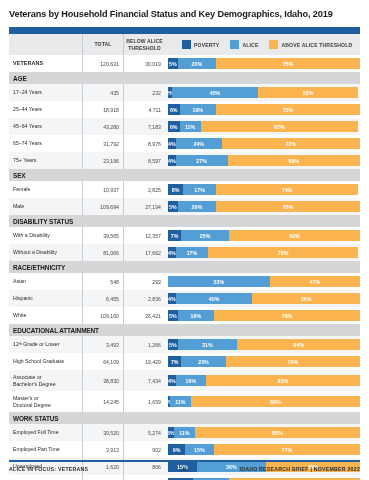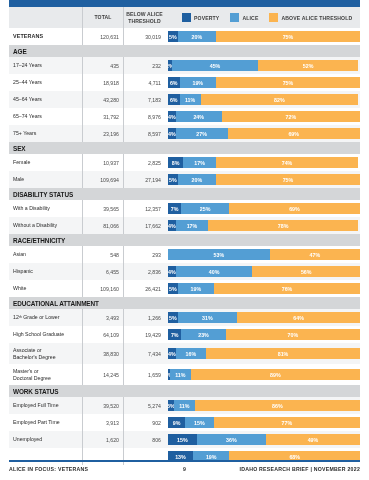--- a/index.html
+++ b/index.html
@@ -189,20 +189,21 @@
   }
   .footer-c { flex: 1 1 0; text-align: left; }
   .footer-mid { flex: 0 0 auto; text-align: center; }
   .footer-r { flex: 1 1 0; text-align: right; }
 </style>
 </head>
 <body>
 
 <div id="page">
 
+  <div class="page-title">Veterans by Household Financial Status and Key Demographics, Idaho, 2019</div>
 
   <div class="table">
     <div class="topbar"></div>
 
     <div class="row hdr">
       <div class="c-label"></div>
       <div class="c-total">
         <div class="hdr-txt">TOTAL</div>
       </div>
       <div class="c-below">

